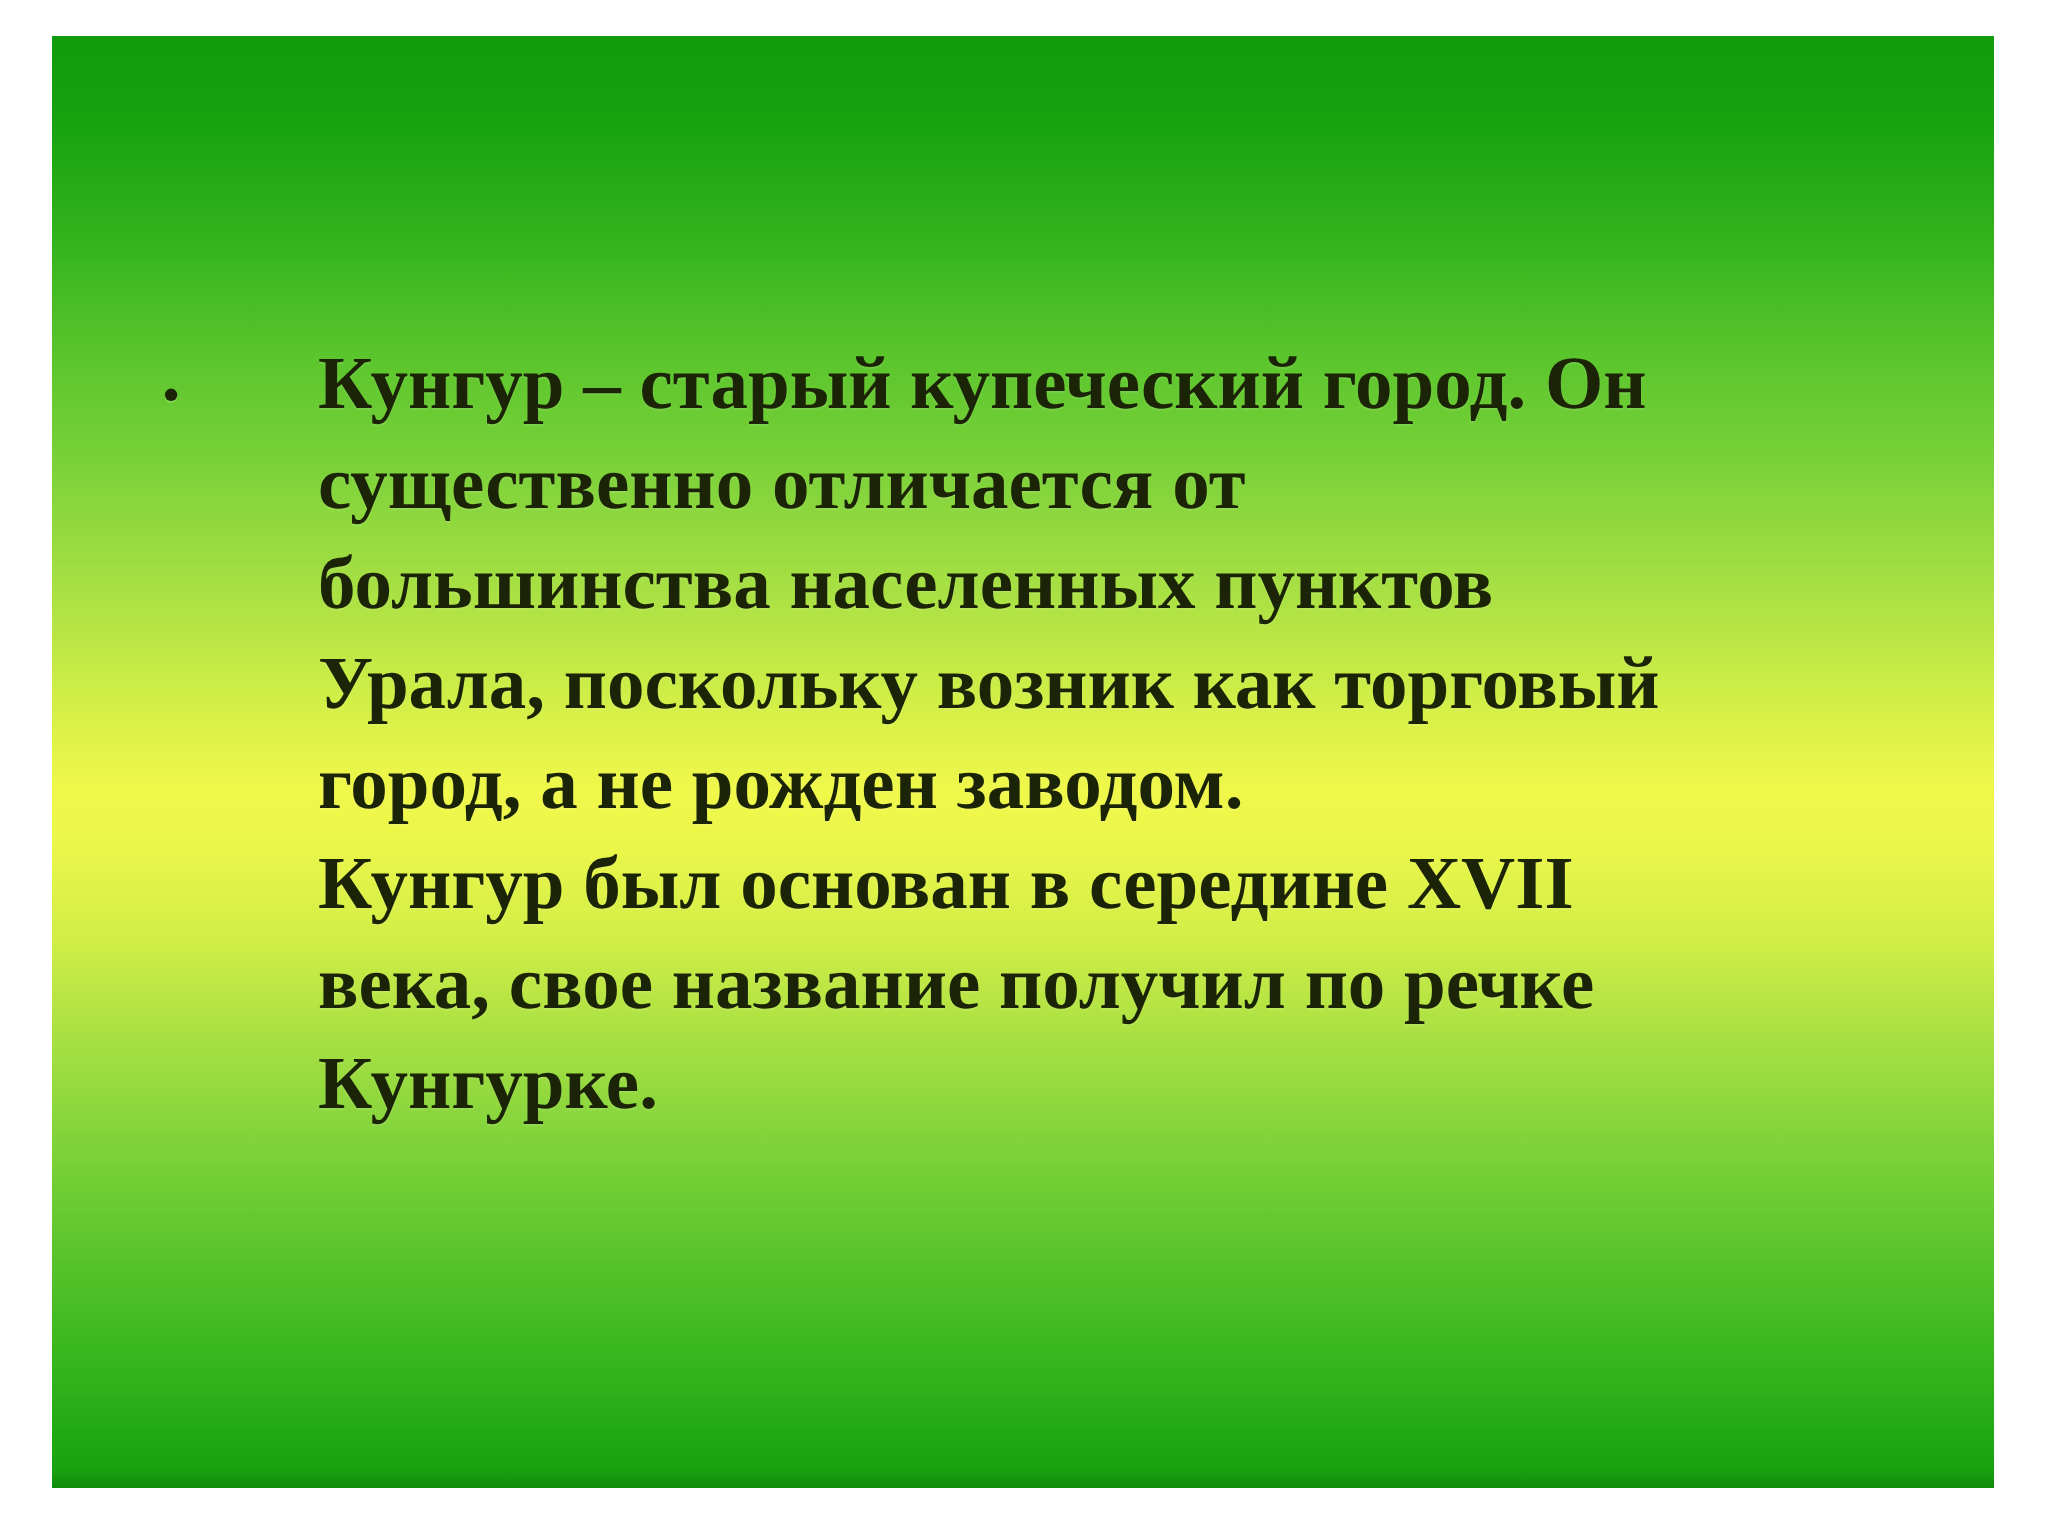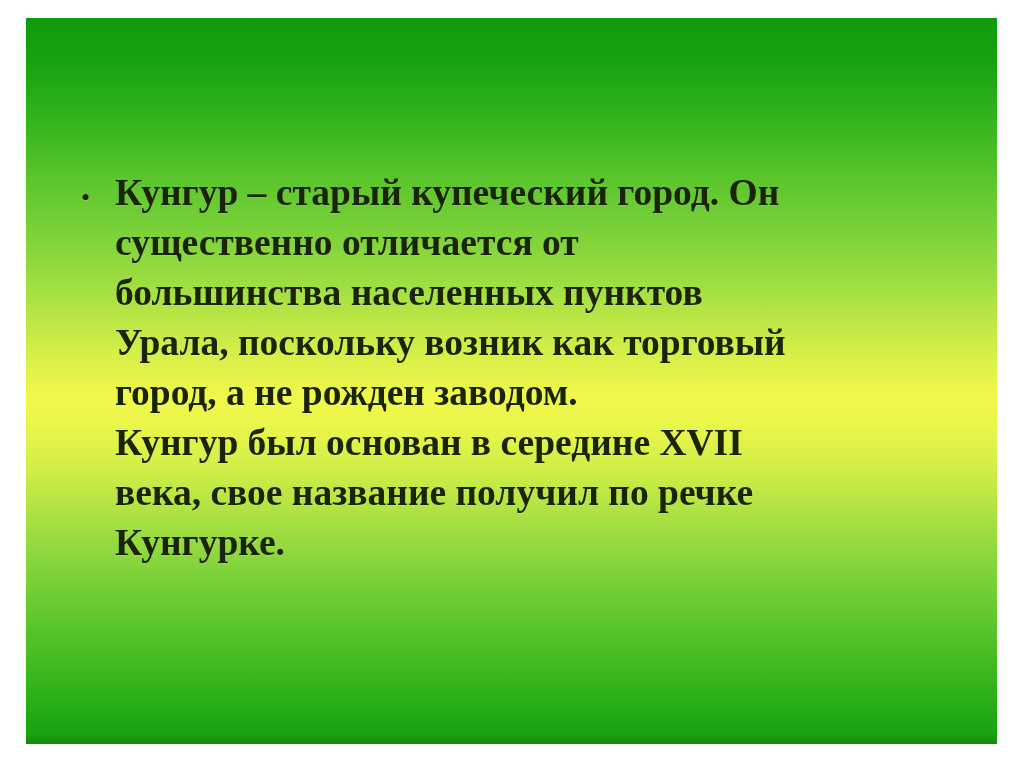--- a/index.html
+++ b/index.html
@@ -90,20 +90,21 @@
   .bullet-text {
     flex: 1 1 auto;
     color: #1b2406;
     font-family: "Liberation Serif", "DejaVu Serif", serif;
     font-size: 37.5px;
     font-weight: bold;
     line-height: 1.335;
     letter-spacing: 0px;
     white-space: pre-line;
     text-shadow: 0 1px 1px rgba(255,255,255,0.12);
+    margin-left: 44px;
   }
 </style>
 </head>
 <body>
 
 <div id="slide-canvas">
 
   <div id="slide-surface">
 
     <div id="content-body">

